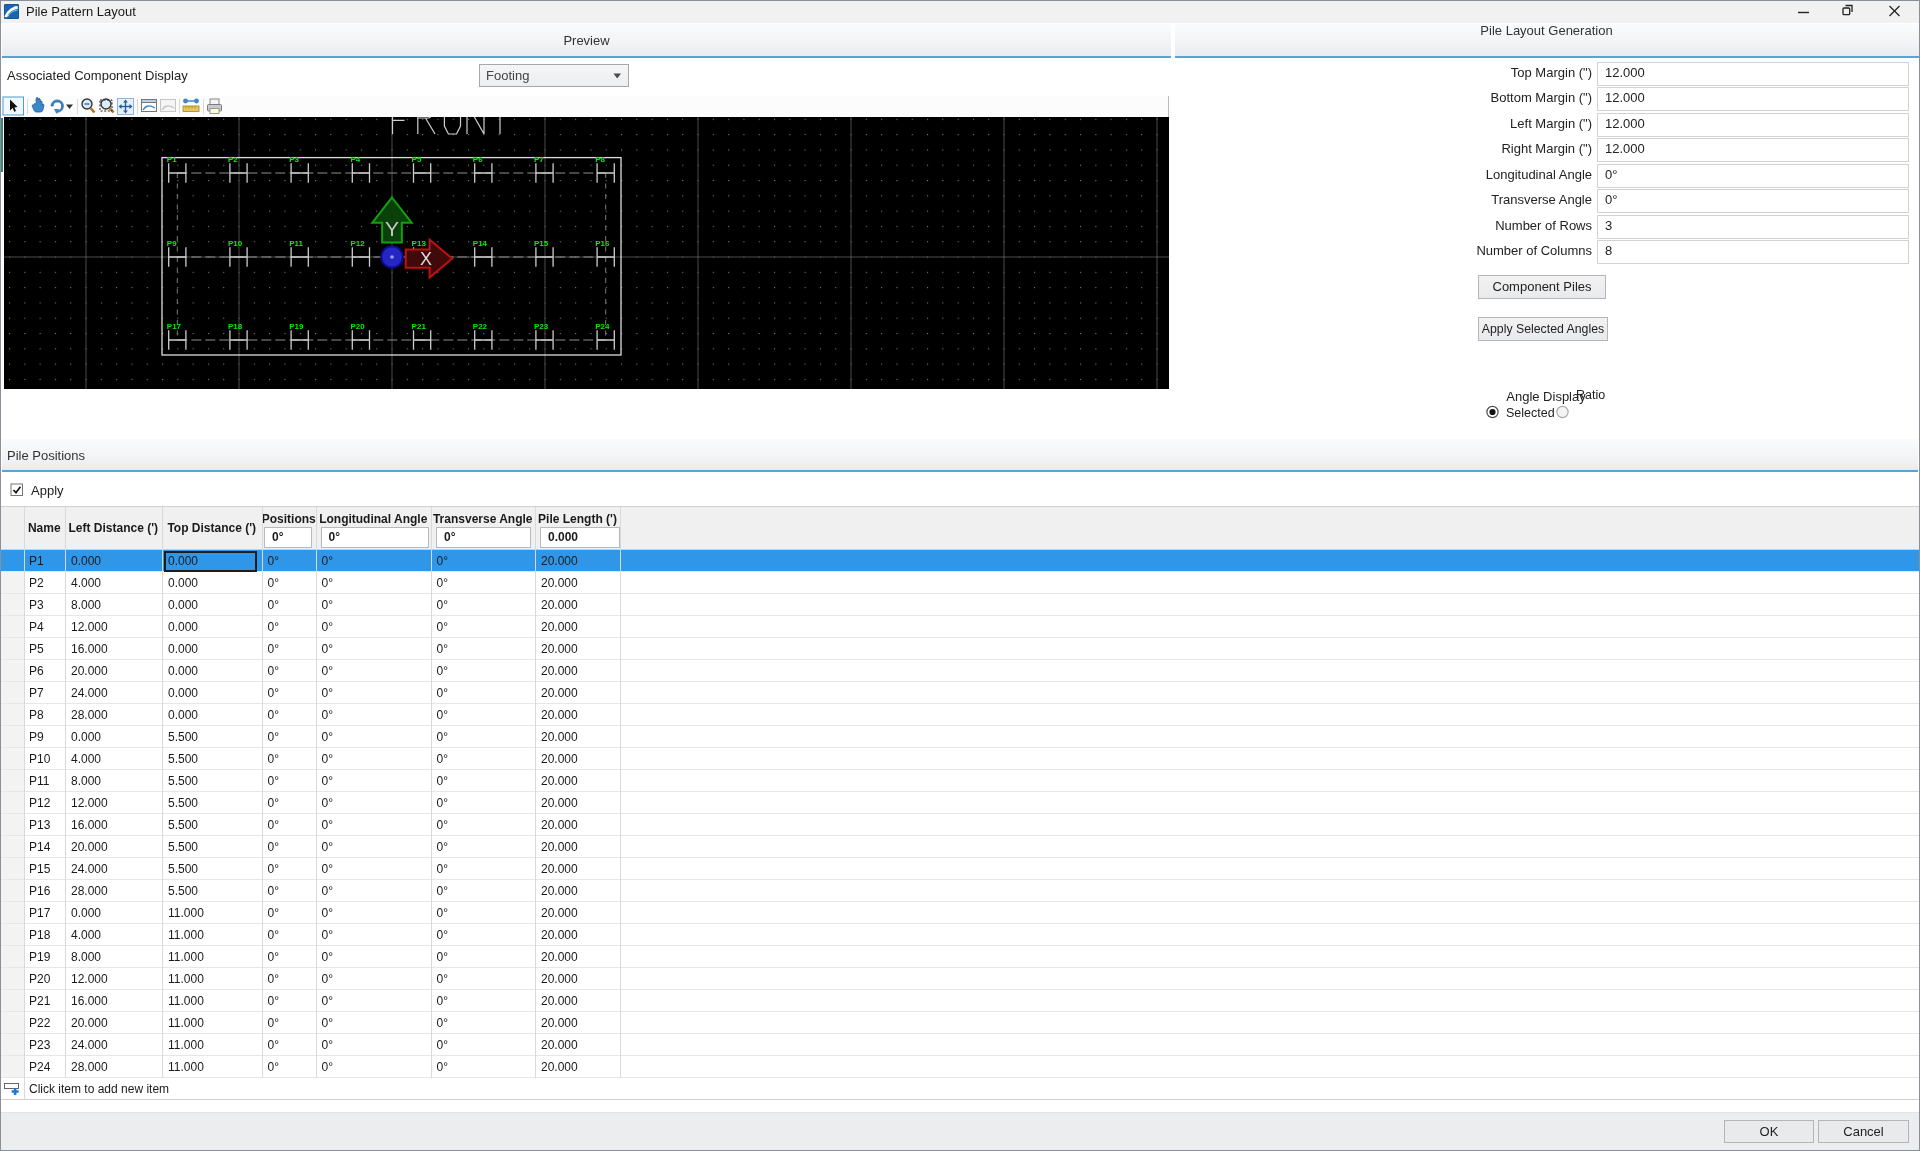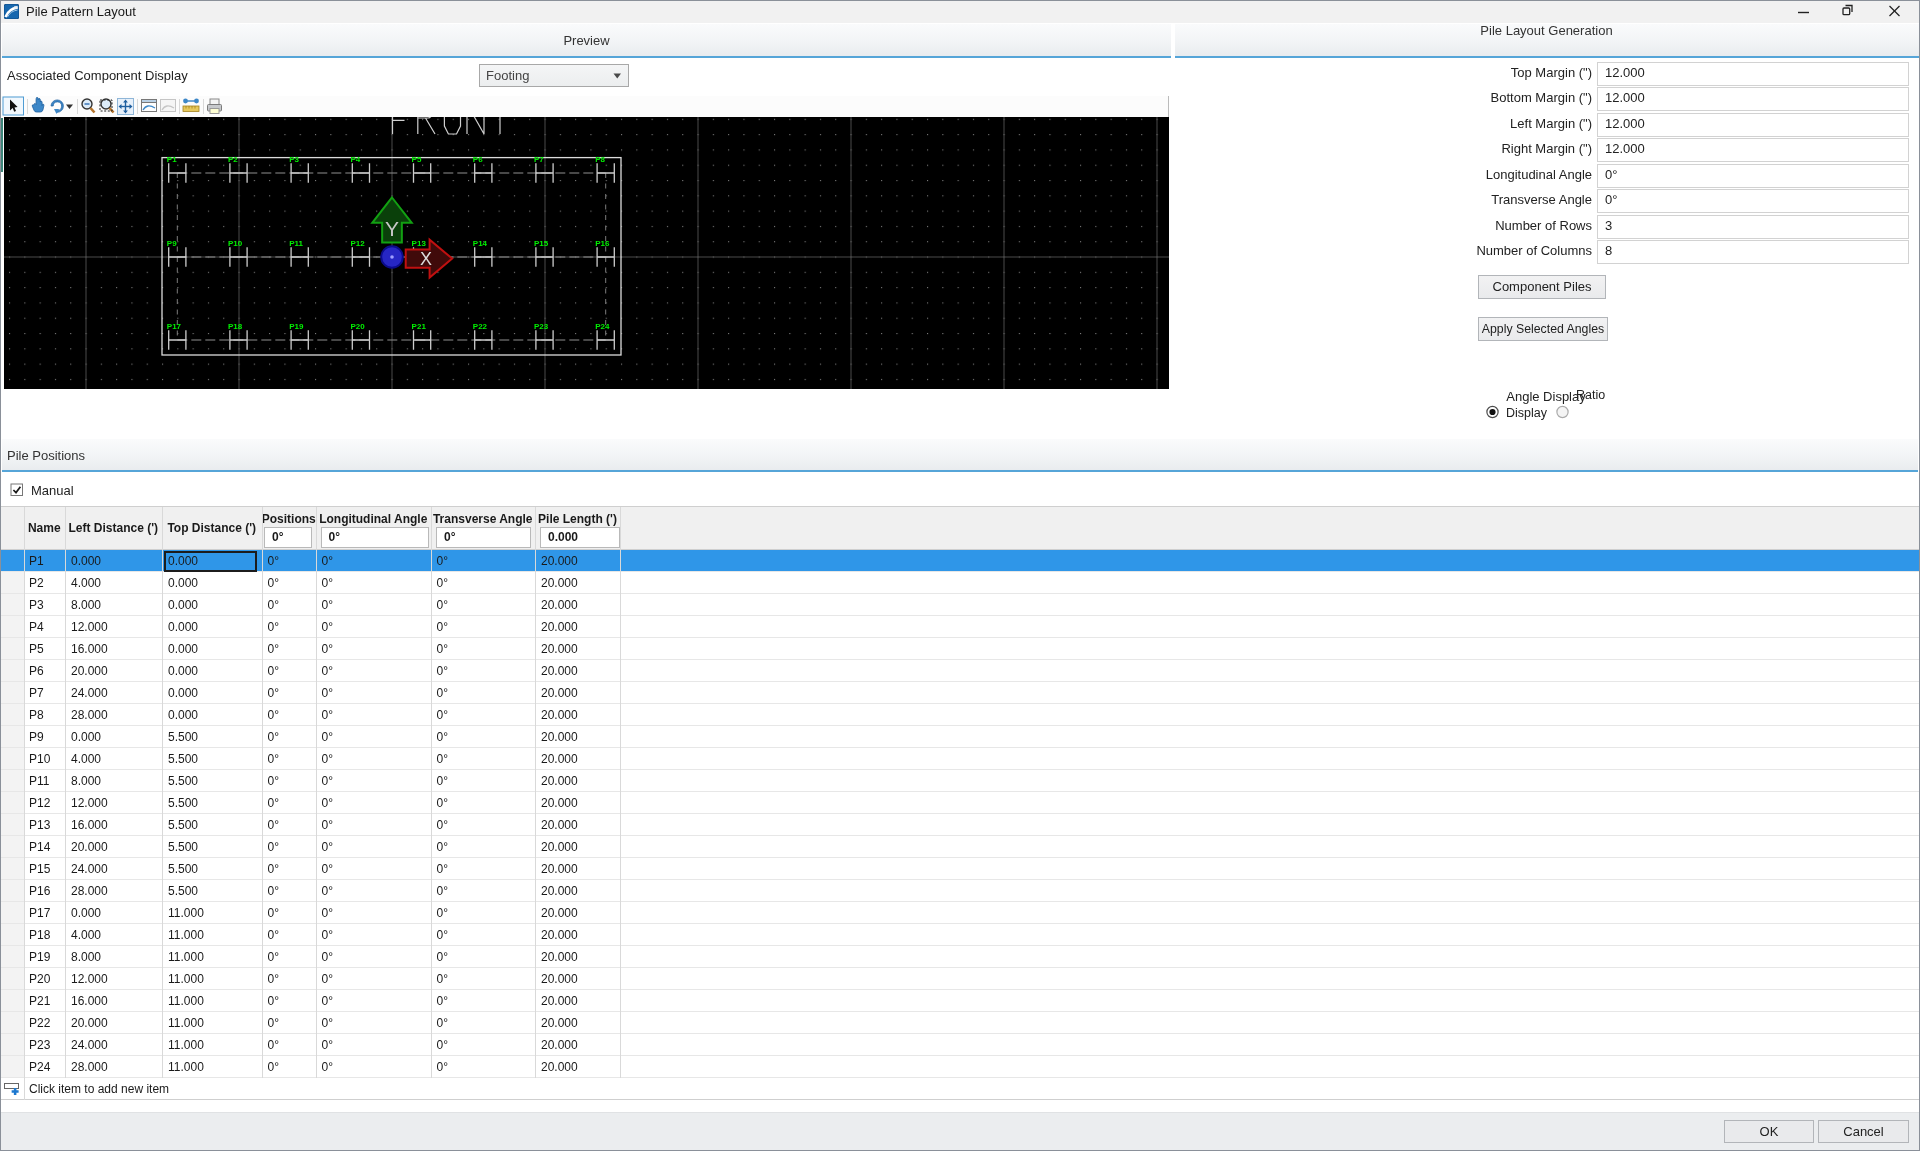--- a/index.html
+++ b/index.html
@@ -178,29 +178,29 @@
 <div class="abs lbl" style="left:1292px;top:240.0px;width:300px">Number of Columns</div>
 <div class="abs inp" style="left:1597px;top:240.0px;width:312px;height:24px">8</div>
 <div class="abs btn" style="left:1478px;top:275px;width:128px;height:24px">Component Piles</div>
 <div class="abs btn" style="left:1478px;top:317px;width:130px;height:24px;font-size:12.3px">Apply Selected Angles</div>
 <div class="abs" style="left:1446px;top:389px;width:200px;text-align:center;font-size:13px;color:#222">Angle Display</div>
 <svg class="abs" style="left:1486px;top:405px" width="120" height="14">
 <circle cx="6.5" cy="7" r="5.6" fill="#fff" stroke="#4d4d4d" stroke-width="1.2"></circle>
 <circle cx="6.5" cy="7" r="3.1" fill="#111"></circle>
 <circle cx="76.5" cy="7" r="5.6" fill="#f4f4f4" stroke="#ababab" stroke-width="1.2"></circle>
 </svg>
-<div class="abs" style="left:1506px;top:406px;font-size:12.5px;color:#222">Display</div>
+<div class="abs" style="left:1506px;top:406px;font-size:12.5px;color:#222">Selected</div>
 <div class="abs" style="left:1576px;top:388px;font-size:12.5px;color:#222">Ratio</div>
 <div class="abs band" style="left:2px;top:439px;width:1916px;height:33px"></div>
 <div class="abs" style="left:7px;top:448px;font-size:13px;color:#333">Pile Positions</div>
 <svg class="abs" style="left:10px;top:483px" width="14" height="14">
 <rect x="1" y="1" width="11.5" height="11.5" fill="#fff" stroke="#777" stroke-width="1"></rect>
 <path d="M3.4 7 L6 9.6 L10.4 3.8" fill="none" stroke="#1a1a1a" stroke-width="1.7"></path>
 </svg>
-<div class="abs" style="left:31px;top:483px;font-size:13px;color:#222">Manual</div>
+<div class="abs" style="left:31px;top:483px;font-size:13px;color:#222">Apply</div>
 <div class="abs" style="left:0;top:506px;width:1920px;height:44px;background:#f0f0f0;border-top:1px solid #cfcfcf;border-bottom:1px solid #cfcfcf"></div>
 <div class="abs" style="left:0;top:550px;width:24px;height:528px;background:#f3f3f3"></div>
 <div class="abs hcell" style="left:24px;top:521px;width:40.5px">Name</div>
 <div class="abs hcell" style="left:64.5px;top:521px;width:97.5px">Left Distance (')</div>
 <div class="abs hcell" style="left:162px;top:521px;width:99.5px">Top Distance (')</div>
 <div class="abs hcell" style="left:261.5px;top:512px;width:54.5px">Positions</div>
 <div class="abs hcell" style="left:316px;top:512px;width:114.5px">Longitudinal Angle</div>
 <div class="abs hcell" style="left:430.5px;top:512px;width:104.5px">Transverse Angle</div>
 <div class="abs hcell" style="left:535px;top:512px;width:85px">Pile Length (')</div>
 <div class="hinp" style="left:264px;top:527px;width:48px;height:21px">0°</div>

